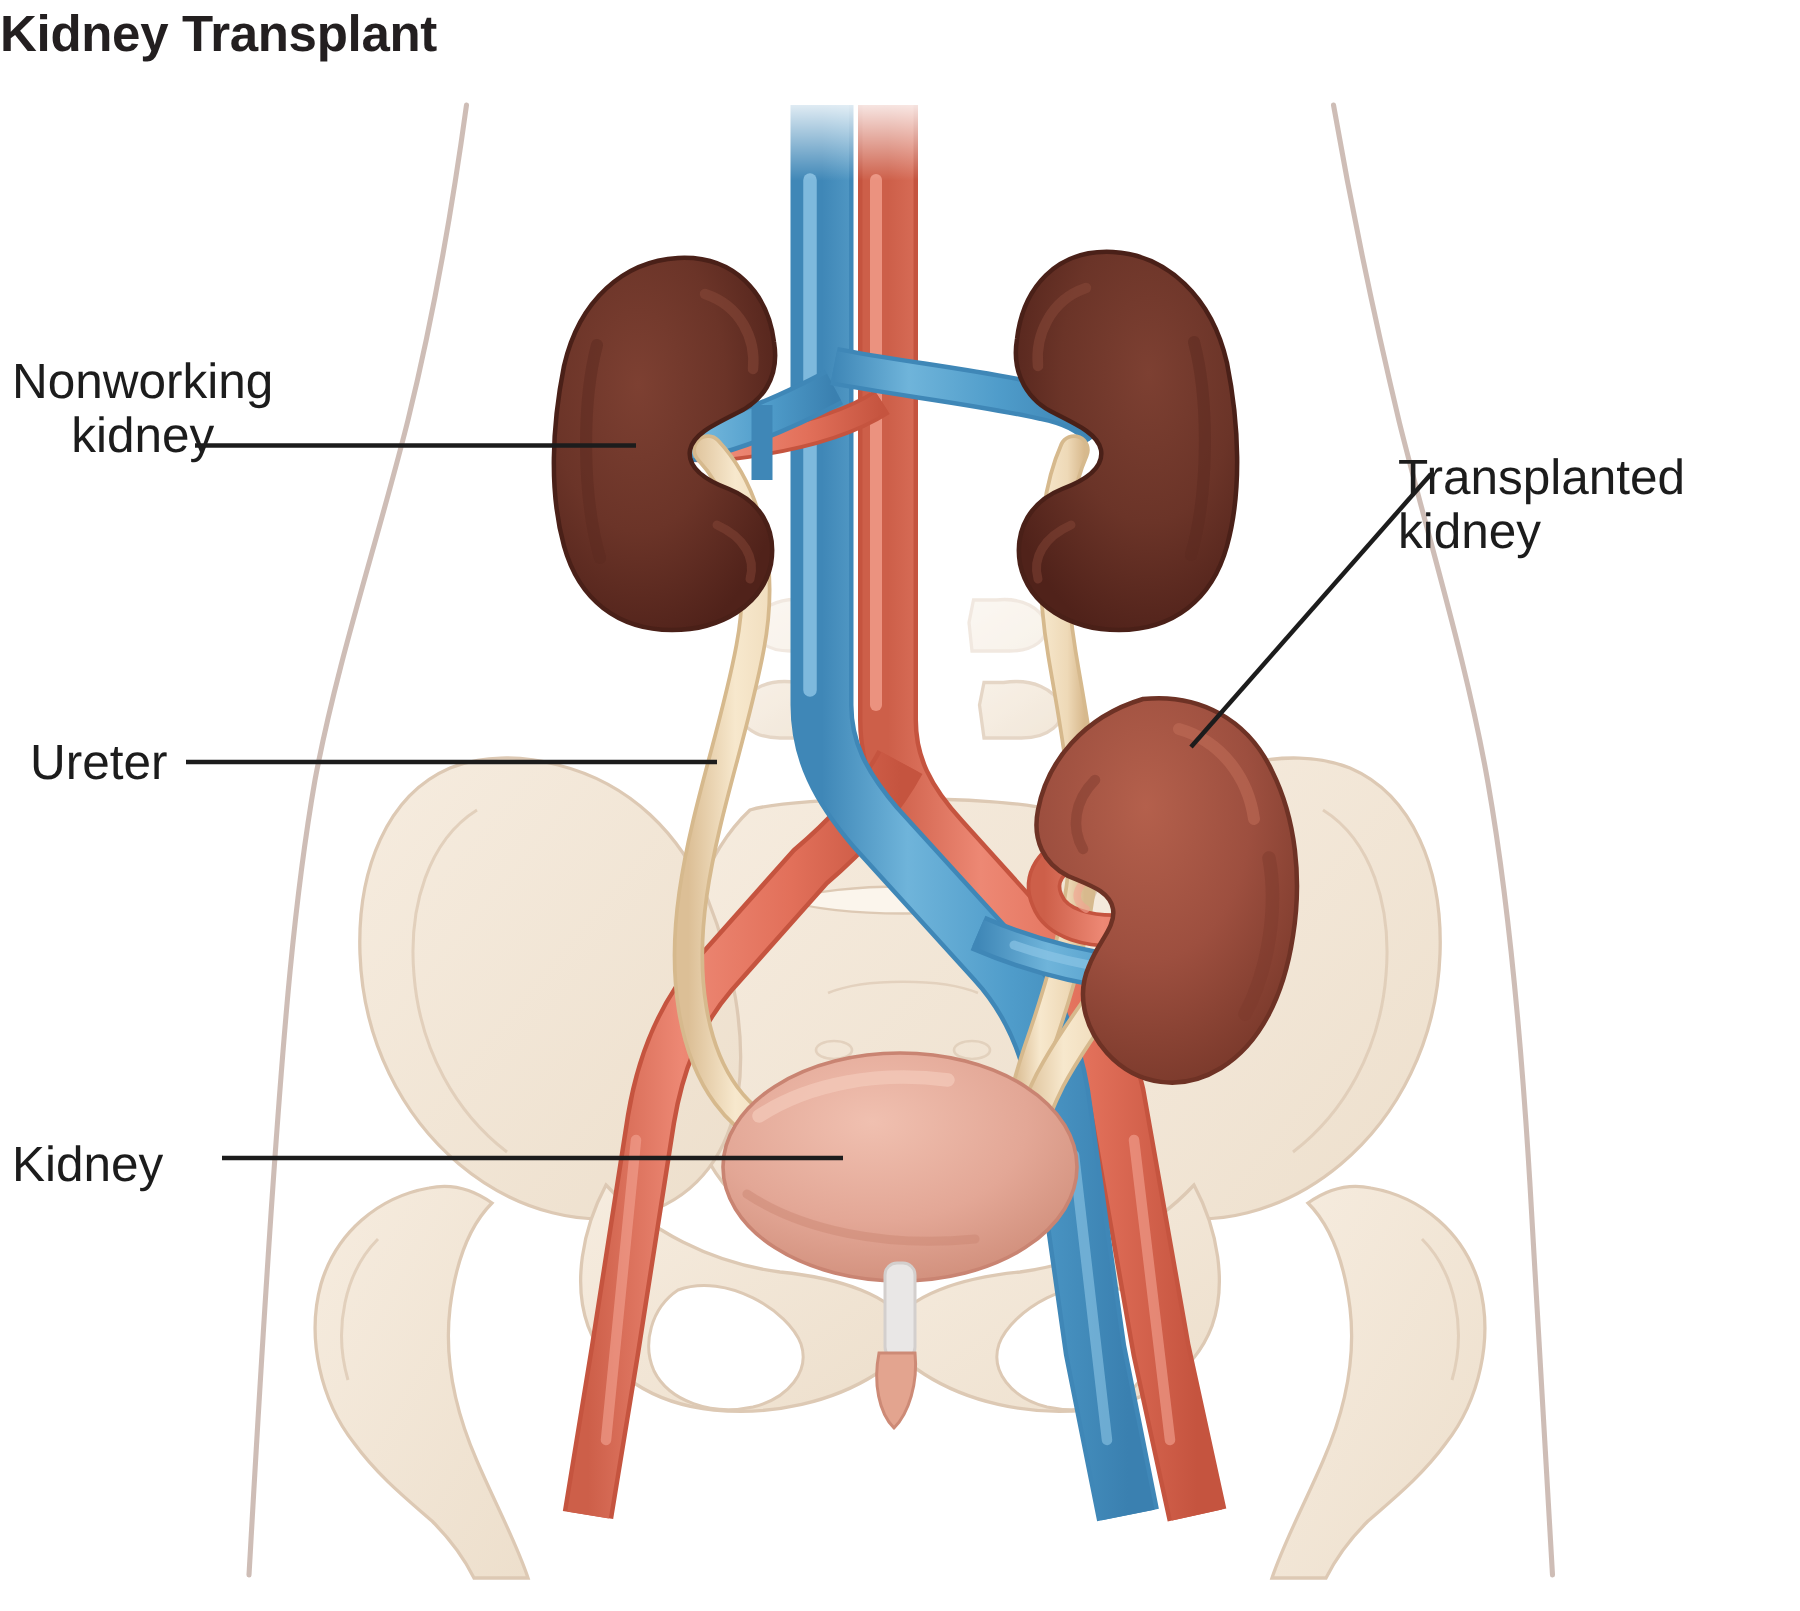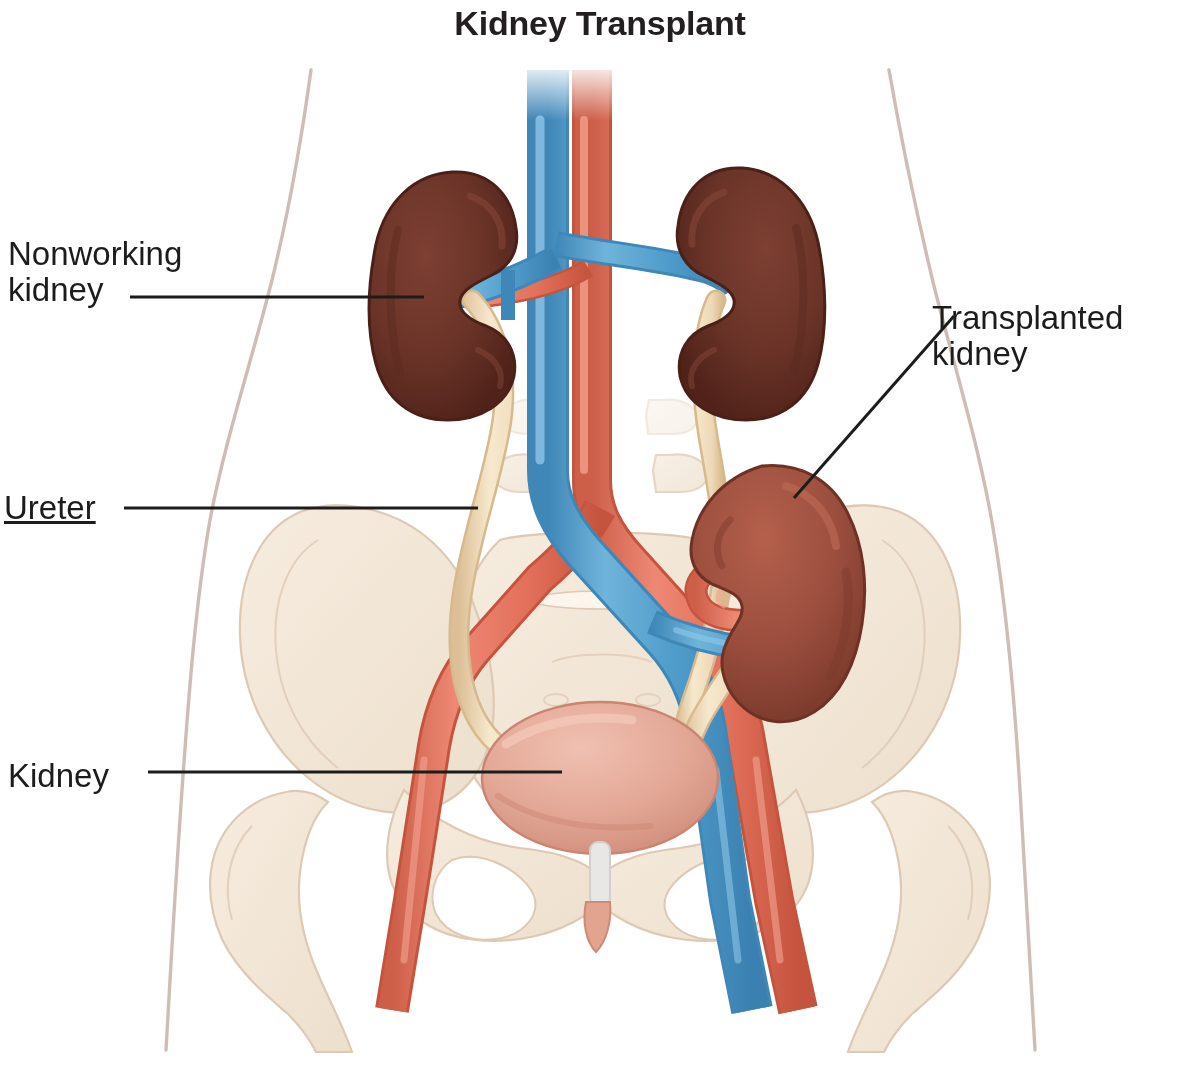--- a/index.html
+++ b/index.html
@@ -1,22 +1,22 @@
 <!DOCTYPE html>
 <html><head>
 <meta charset="utf-8">
 <style>
   html,body{margin:0;padding:0;background:#ffffff;}
   #page{position:relative;width:1200px;height:1074px;background:#ffffff;
         font-family:"Liberation Sans",sans-serif;overflow:hidden;}
-  #title{position:absolute;top:4px;left:0;width:1200px;text-align:center;
+  #title{position:absolute;top:4px;left:0;width:1200px;
          font-size:34px;font-weight:bold;color:#231f20;letter-spacing:-0.2px;}
   .lbl{position:absolute;font-size:33px;color:#1c1c1c;line-height:1.08;white-space:pre-line;}
-  #lbl-nonworking{left:8px;top:236px;}
-  #lbl-ureter{left:4px;top:490px;text-decoration:underline;}
+  #lbl-nonworking{left:8px;top:236px;text-align:center;}
+  #lbl-ureter{left:20px;top:490px;}
   #lbl-bladder{left:8px;top:758px;}
   #lbl-transplanted{left:932px;top:300px;}
   svg#art{position:absolute;left:0;top:0;width:1200px;height:1074px;}
 </style>
 </head>
 <body>
 
 <div id="page">
 
   <div id="title">Kidney Transplant</div>

